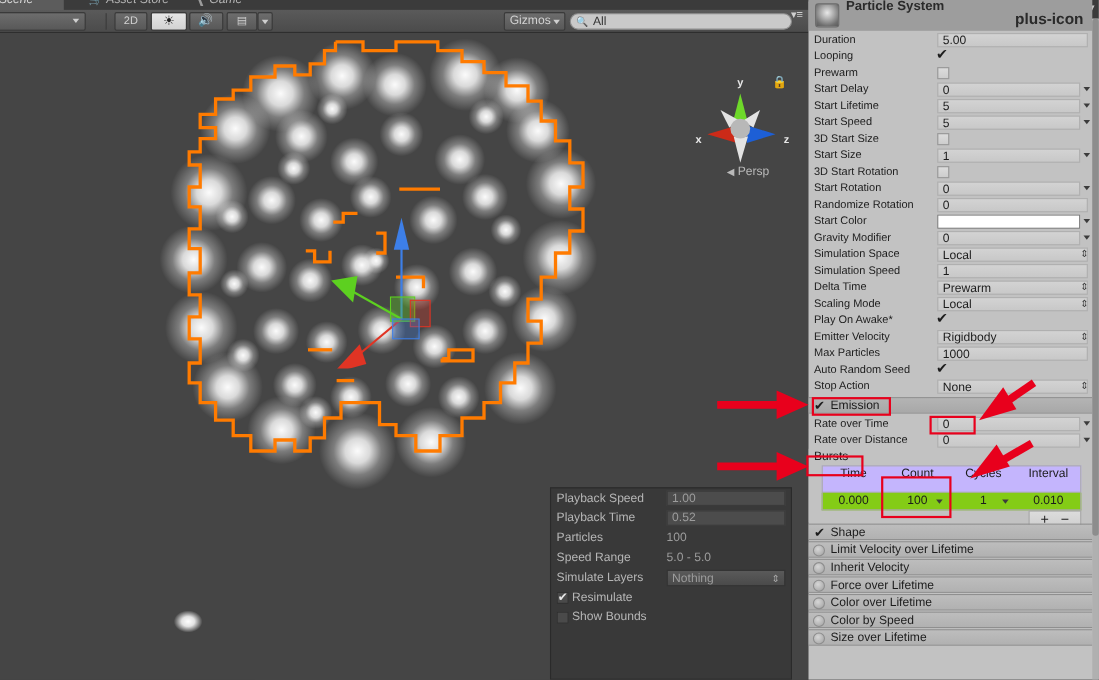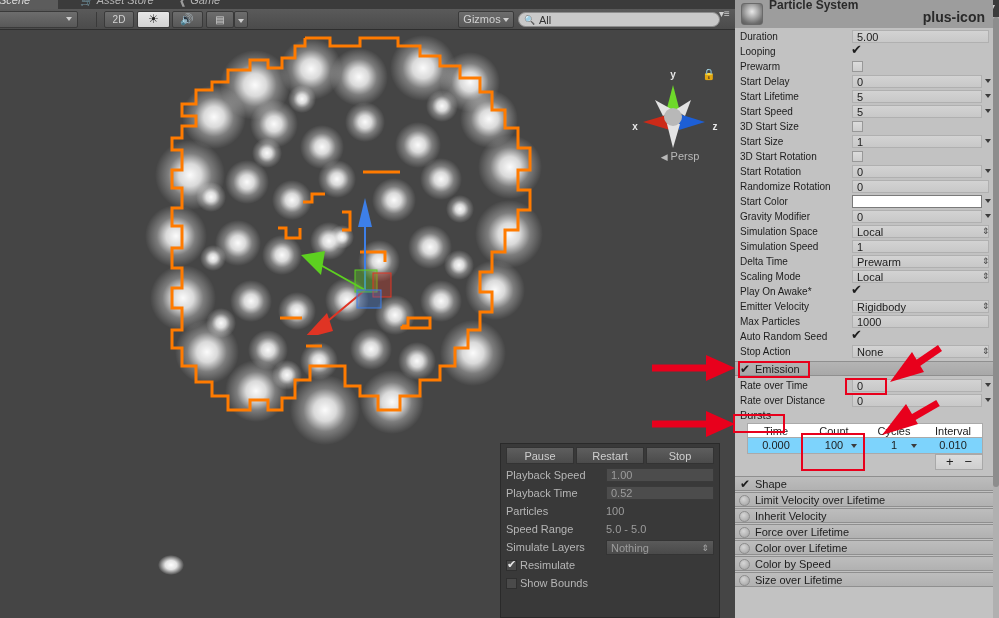--- a/index.html
+++ b/index.html
@@ -232,23 +232,23 @@
     position: absolute; left: 4px; top: 2px; width: 11px; height: 11px;
     border-radius: 50%; background: radial-gradient(circle at 40% 35%, #d6d6d6, #a0a0a0);
     border: 1px solid #8d8d8d;
   }
   .modhdr.sub { background: linear-gradient(#bdbdbd,#b1b1b1); }
 
   
   .bursts-wrap { position: relative; width: 258px; background: #c2c2c2; }
   .bursts-label { position: absolute; left: 5px; top: 0; font-size: 11px; color: #1c1c1c; line-height: 15px; }
   .btable { position: absolute; left: 12px; top: 15px; width: 236px; }
-  .bhead { display: flex; height: 15px; background: #ffffff; border: 1px solid #aaa; }
+  .bhead { display: flex; height: 25px; background: #c4b5fd; border: 1px solid #aaa; }
   .bhead div { text-align: center; color: #1c1c1c; font-size: 11px; line-height: 14px; }
-  .brow { display: flex; height: 16px; background: #7dd3fc; border: 1px solid #aaa; border-top: none; }
+  .brow { display: flex; height: 16px; background: #84cc16; border: 1px solid #aaa; border-top: none; }
   .brow div { text-align: center; color: #1c1c1c; font-size: 11px; line-height: 15px; position: relative; }
   .brow .mini-caret {
     position: absolute; right: 7px; top: 6px;
     width: 0; height: 0; border-left: 3px solid transparent;
     border-right: 3px solid transparent; border-top: 4px solid #3c3c3c;
   }
   .bfoot { position: relative; height: 17px; }
   .plusminus {
     position: absolute; right: 0; top: 0; width: 48px; height: 16px;
     background: linear-gradient(#dcdcdc,#cfcfcf); border: 1px solid #a8a8a8;
@@ -425,25 +425,20 @@
       <polygon points="48,88 42,64 55,64" fill="#e3e3e3"></polygon>
       <circle cx="48" cy="57" r="9" fill="#b8b8b8"></circle>
     </svg>
     <div class="persp-label">
       <span style="font-size:9px;">◀</span>
       <span>Persp</span>
     </div>
     <div class="lock-icon">🔒</div>
 
     <div class="pe-panel" style="top:413px;">
-      <div class="pe-buttons">
-        <div class="pe-btn">Pause</div>
-        <div class="pe-btn">Restart</div>
-        <div class="pe-btn">Stop</div>
-      </div>
       <div class="pe-row">
         <div class="pe-label">Playback Speed</div>
         <div class="pe-field">1.00</div>
       </div>
       <div class="pe-row">
         <div class="pe-label">Playback Time</div>
         <div class="pe-field">0.52</div>
       </div>
       <div class="pe-row">
         <div class="pe-label">Particles</div>

